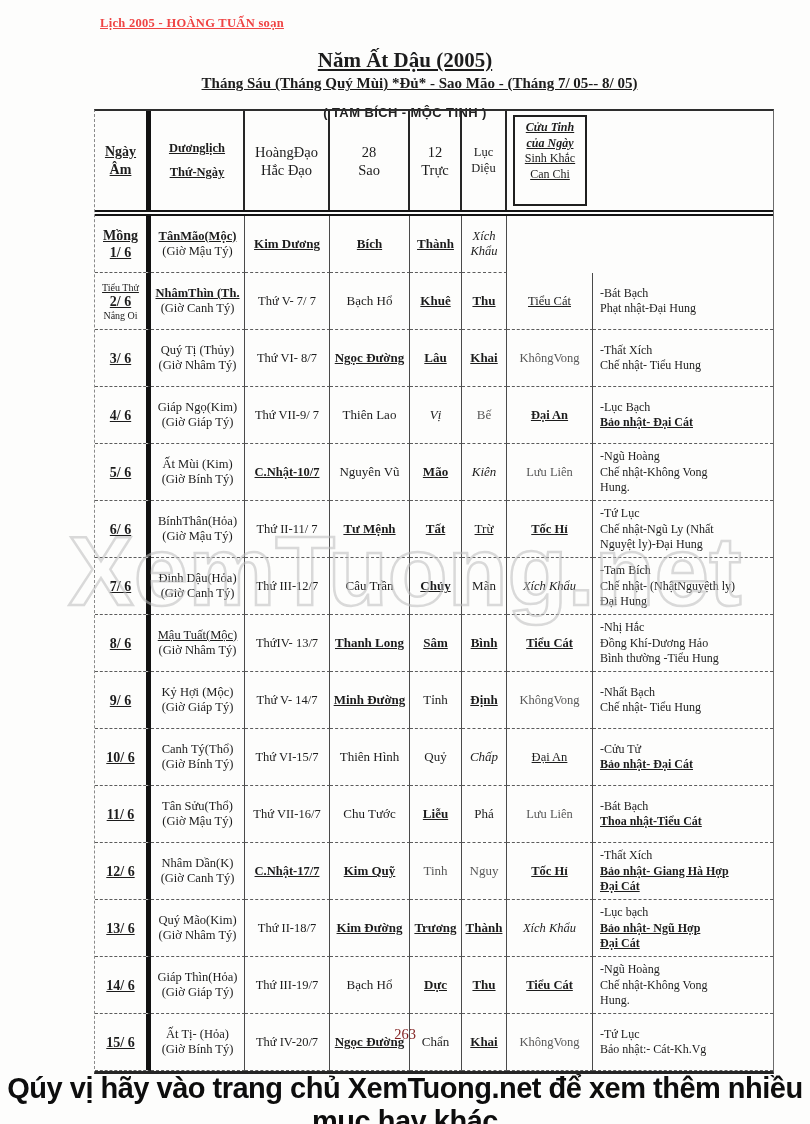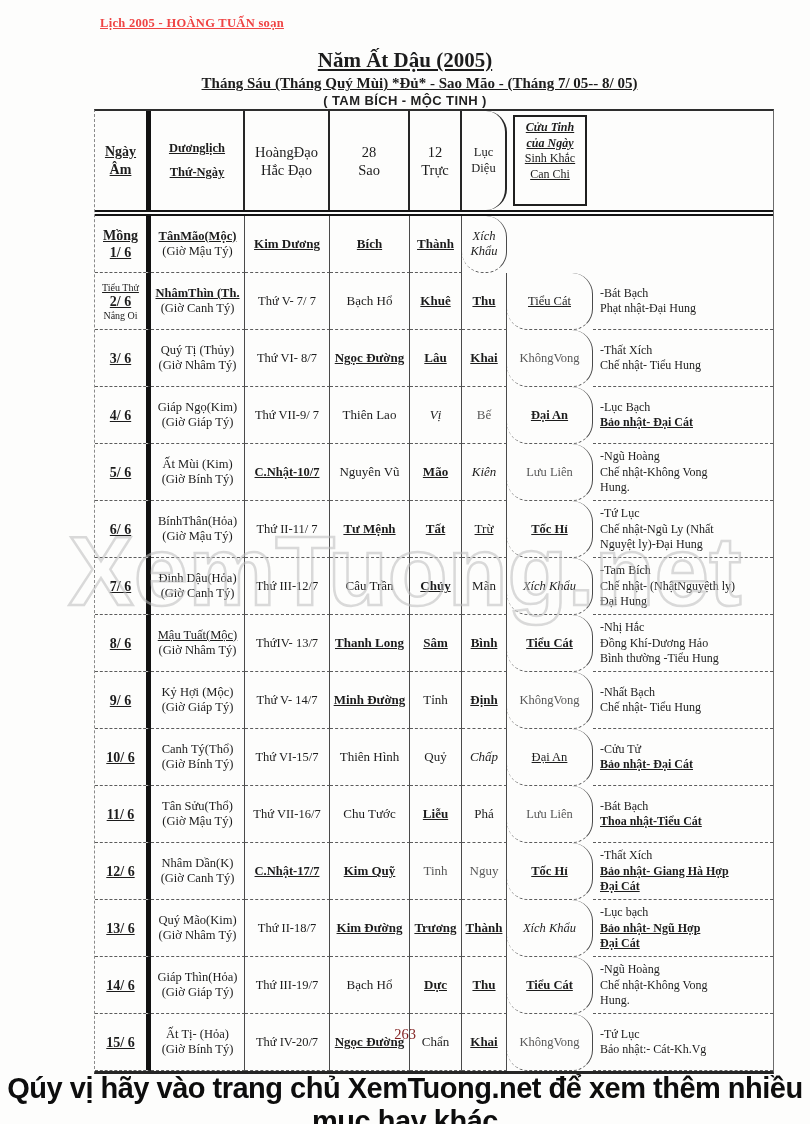--- a/index.html
+++ b/index.html
@@ -10,21 +10,21 @@
   }
   .source-note{
     position:absolute;top:16px;left:100px;font-size:12.5px;font-weight:bold;
     text-decoration:underline;color:#ef4444;letter-spacing:.3px;
   }
   .titles{position:absolute;top:48px;left:0;width:100%;text-align:center;line-height:1.15;}
   .title{font-size:21px;font-weight:bold;text-decoration:underline;}
   .subtitle{font-size:15px;font-weight:bold;text-decoration:underline;margin-top:3px;padding-left:29px;}
   .star-note{
     font-family:"Liberation Sans","DejaVu Sans",sans-serif;
-    font-size:13px;font-weight:bold;margin-top:2px;letter-spacing:.4px;color:#222;
+    font-size:13px;font-weight:bold;margin-top:14px;letter-spacing:.4px;color:#222;
   }
   .almanac-table{
     position:absolute;left:94px;top:109px;width:678px;
     border-top:2px solid #2e2e2e;border-right:1px solid #6b6b6b;
     border-bottom:3px solid #262626;border-left:1px dashed #8a8a8a;
     background:transparent;z-index:1;
   }
   .thead,.row{display:grid;grid-template-columns:56px 94px 85px 80px 52px 45px 86px 1fr;}
   .thead{border-bottom:6px double #141414;}
   .cell{
@@ -33,21 +33,21 @@
     align-items:center;text-align:center;font-size:13px;min-height:48px;line-height:1.25;
   }
   .thead .cell{border-bottom:none;min-height:52px;font-size:14.5px;border-right:2px solid #262626;}
   .cell.c0{border-right:5px solid #121212;font-size:14px;}
   .thead .cell.c0{border-right:5px solid #121212;}
   .cell.c7{border-right:none;align-items:flex-start;text-align:left;font-size:12px;padding:3px 4px 3px 7px;line-height:1.3;}
   .thead .cell.c7{align-items:center;text-align:center;padding:3px;}
   .hbox{border:2px solid #1f1f1f;padding:3px 8px 22px;margin:1px 2px;width:calc(100% - 26px);}
   .cell.c1{font-size:12.5px;}
   .cell.c2{font-size:12.5px;gap:8px;}
-  .cell.c6{font-size:12.5px;border-radius:21px;}
+  .cell.c6{font-size:12.5px;}
   .ln{display:block;}
   .ln-u{text-decoration:underline;}
   .ln-b{font-weight:bold;}
   .ln-i{font-style:italic;}
   .ln-l{color:#585858;}
   .ln-s{font-size:10px;line-height:1.1;}
   .watermark{
     position:absolute;top:515px;left:50%;transform:translateX(-50%);
     font-family:"Liberation Sans","DejaVu Sans",sans-serif;font-weight:bold;
     font-size:98px;white-space:nowrap;color:transparent;

